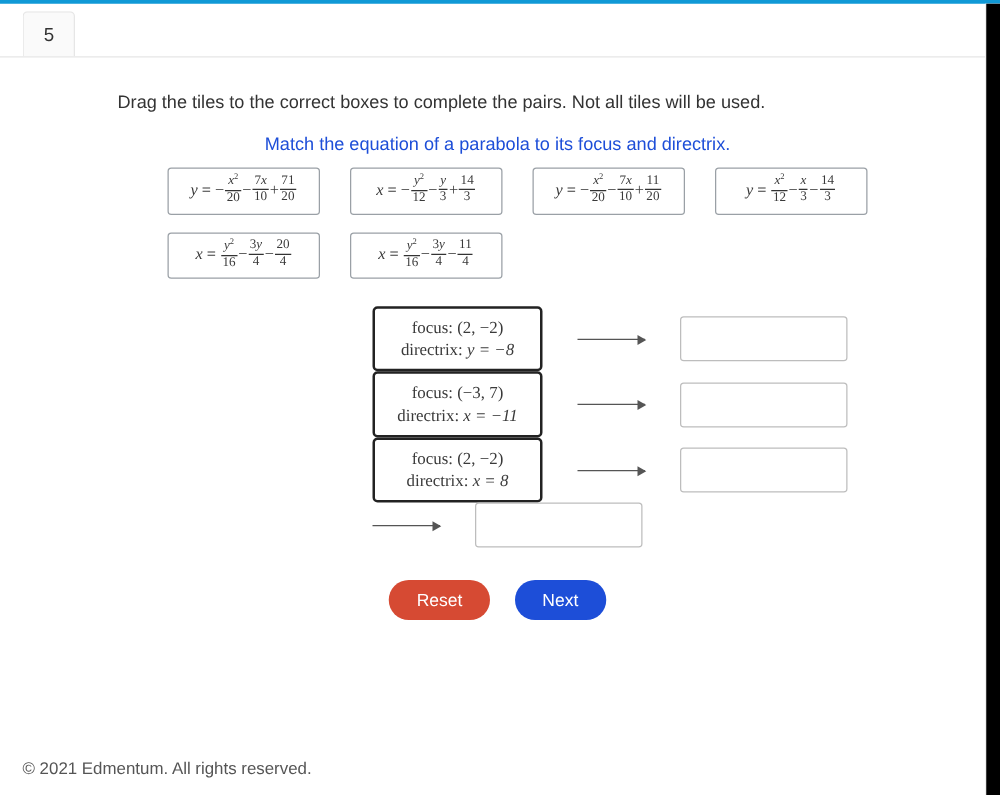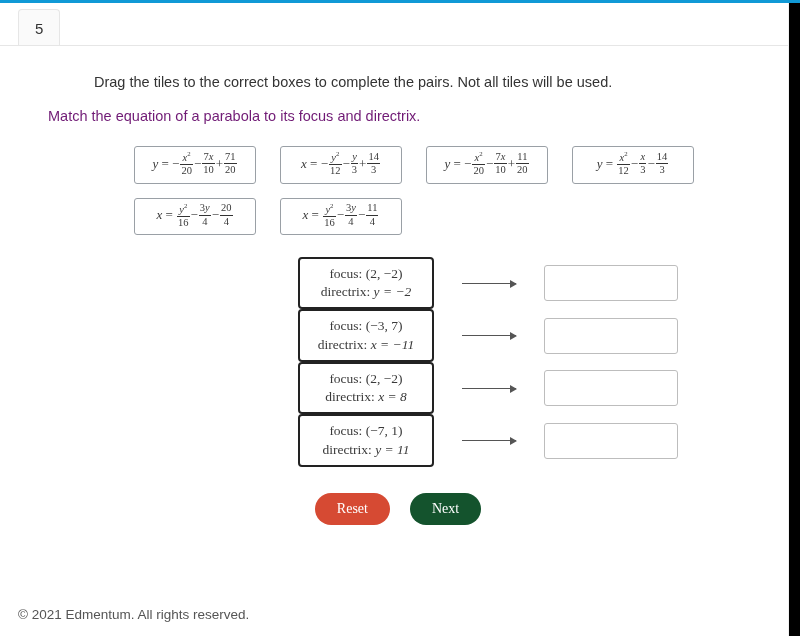--- a/index.html
+++ b/index.html
@@ -5,39 +5,39 @@
   * { box-sizing: border-box; margin: 0; padding: 0; }
   html, body { width: 800px; height: 636px; font-family: "Segoe UI", Arial, sans-serif; background: #fff; color: #3a3a3a; }
   .page { position: relative; width: 800px; height: 636px; border-top: 3px solid #1099d6; }
   .right-black { position: absolute; top: 0; right: 0; width: 12px; height: 636px; background: #000; }
   .scroll-track { position: absolute; top: 0; right: 0; width: 12px; height: 636px; background: #f0f0f0; }
   .scroll-thumb { position: absolute; top: 200px; right: 1px; width: 10px; height: 120px; background: #c8c8c8; border-radius: 5px; }
   .tabbar { position: absolute; top: 6px; left: 18px; }
   .tab { display: inline-block; padding: 10px 16px 12px 16px; background: #fafafa; border: 1px solid #e6e6e6; border-bottom: none; border-radius: 4px 4px 0 0; font-size: 15px; color: #333; }
   .panel { position: absolute; top: 42px; left: 0; right: 12px; bottom: 48px; background: #fff; border-top: 1px solid #e6e6e6; padding: 28px 40px 10px 48px; }
   .instr { font-size: 14.5px; color: #333; margin-bottom: 18px; margin-left: 46px; }
-  .sub   { font-size: 14.5px; color: #701a75; margin-bottom: 22px; }
+  .sub   { font-size: 14.5px; color: #1d4ed8; margin-bottom: 10px; text-align: center; }
   .tile-rows { margin-left: 86px; }
   .tile-row { display: flex; gap: 24px; margin-bottom: 14px; }
   .tile { border: 1px solid #9aa0a6; border-radius: 3px; padding: 4px 8px 6px 8px; background: #fff; display: flex; align-items: center; justify-content: center; min-width: 122px; min-height: 36px; cursor: grab; }
   .math { font-family: "Cambria Math", "Times New Roman", serif; font-size: 13px; display: flex; align-items: center; white-space: nowrap; }
   .ital { font-style: italic; }
   .frac { display: inline-flex; flex-direction: column; align-items: center; vertical-align: middle; margin: 0 1px; line-height: 1; }
   .frac .n, .frac .d { font-size: 10.5px; padding: 0 1px; }
   .frac .bar { height: 0; border-top: 1px solid #333; align-self: stretch; margin: 1px 0; }
   .pairs { margin: 22px 0 0 250px; display: flex; flex-direction: column; }
   .pair { display: flex; align-items: center; gap: 28px; }
   .desc { border: 2px solid #222; border-radius: 4px; padding: 6px 10px; min-width: 136px; font-family: "Cambria Math","Times New Roman",serif; font-size: 13.5px; text-align: center; line-height: 1.35; }
   .arrow { position: relative; width: 54px; height: 0; border-top: 1px solid #555; }
   .arrow:after { content: ""; position: absolute; right: -1px; top: -4px; border-left: 7px solid #555; border-top: 4px solid transparent; border-bottom: 4px solid transparent; }
   .drop { border: 1px solid #bdbdbd; border-radius: 3px; width: 134px; height: 36px; background: #fff; }
   .btnrow { display: flex; justify-content: center; gap: 20px; margin-top: 26px; }
-  .btn { border: none; border-radius: 18px; padding: 8px 22px; font-size: 14px; color: #fff; cursor: pointer; font-family: Liberation Serif, serif; }
+  .btn { border: none; border-radius: 18px; padding: 8px 22px; font-size: 14px; color: #fff; cursor: pointer; }
   .btn-reset { background: #d64a33; }
-  .btn-next  { background: #14532d; }
+  .btn-next  { background: #1d4ed8; }
   .footer { position: absolute; left: 18px; bottom: 14px; font-size: 13.5px; color: #555; margin-top: 44px; }
   sup { font-size: .65em; vertical-align: super; }
 </style>
 </head>
 <body>
 
 <div class="page">
 
   <div class="tabbar">
     <span class="tab">5</span>
@@ -198,21 +198,21 @@
               </span>
           </span>
         </div>
       </div>
     </div>
 
     <div class="pairs">
       <div class="pair">
         <div class="desc">
           <span>focus:</span> <span>(2, −2)</span><br>
-          <span>directrix:</span> <span class="ital">y = −2</span>
+          <span>directrix:</span> <span class="ital">y = −8</span>
         </div>
         <div class="arrow"></div>
         <div class="drop"></div>
       </div>
       <div class="pair">
         <div class="desc">
           <span>focus:</span> <span>(−3, 7)</span><br>
           <span>directrix:</span> <span class="ital">x = −11</span>
         </div>
         <div class="arrow"></div>
@@ -220,24 +220,20 @@
       </div>
       <div class="pair">
         <div class="desc">
           <span>focus:</span> <span>(2, −2)</span><br>
           <span>directrix:</span> <span class="ital">x = 8</span>
         </div>
         <div class="arrow"></div>
         <div class="drop"></div>
       </div>
       <div class="pair">
-        <div class="desc">
-          <span>focus:</span> <span>(−7, 1)</span><br>
-          <span>directrix:</span> <span class="ital">y = 11</span>
-        </div>
         <div class="arrow"></div>
         <div class="drop"></div>
       </div>
     </div>
 
     <div class="btnrow">
       <button class="btn btn-reset">Reset</button>
       <button class="btn btn-next">Next</button>
     </div>
   </div>

